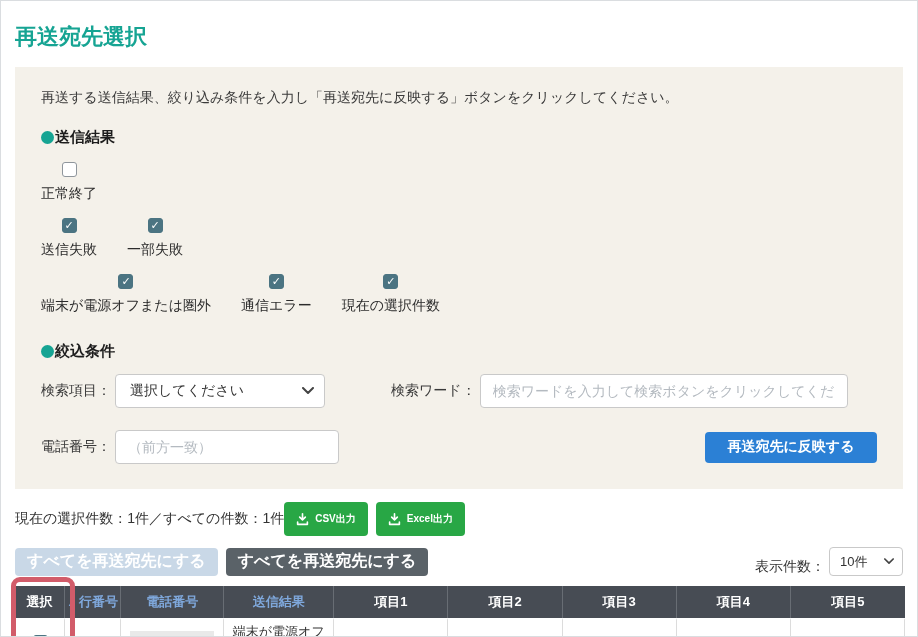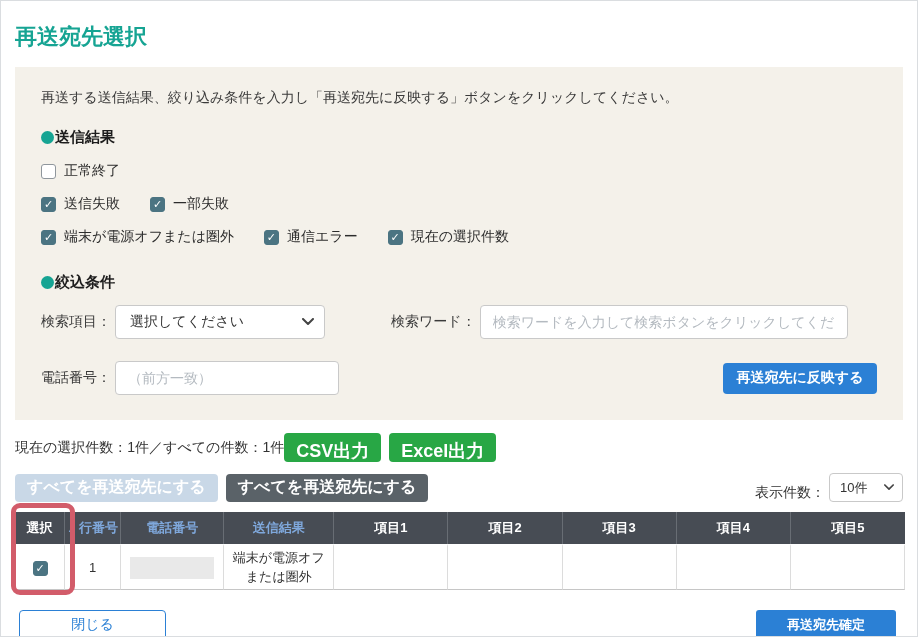--- a/index.html
+++ b/index.html
@@ -8,49 +8,49 @@
 
   .page-title { color:#16a493; font-size:22px; font-weight:700; padding:21px 14px 0 14px; }
 
   .panel { margin:15px 14px 0; background:#f4f1ea; padding:22px 26px 25px; }
   .instruction { font-size:14px; color:#3a3a3a; margin-bottom:21px; }
   .section-heading { display:flex; align-items:center; font-size:15px; font-weight:700; color:#1d1d1d; }
   .section-heading.second { margin-top:27px; }
   .dot { width:13px; height:13px; border-radius:50%; background:#16a493; margin-right:1px; flex:none; }
 
   .cb-row { display:flex; gap:30px; margin-top:15px; }
-  .cb { display:inline-flex; align-items:center; gap:8px; font-size:14px; color:#2c2c2c; cursor:pointer; }
+  .cb { display:inline-flex; align-items:center; gap:8px; font-size:14px; color:#2c2c2c; cursor:pointer;flex-direction:column; }
   .box { width:15px; height:15px; border:1px solid #8f969c; border-radius:3px; background:#fff;
          display:inline-flex; align-items:center; justify-content:center; flex:none; }
   .box.checked { background:#4b7482; border-color:#4b7482; }
   .box .check { color:#fff; font-size:11px; font-weight:700; line-height:1; display:none; }
   .box.checked .check { display:block; }
 
   .filter-row { display:flex; align-items:center; margin-top:13px; font-size:14px; color:#3a3a3a; }
   .filter-row.second { margin-top:22px; }
   .flabel { margin-right:4px; white-space:nowrap; }
   .flabel.gapped { margin-left:66px; }
   .selectbox { width:210px; height:34px; background:#fff; border:1px solid #c9c9c9; border-radius:4px;
                display:flex; align-items:center; justify-content:space-between; padding:0 10px 0 14px;
                color:#333; cursor:pointer; }
   .selectbox svg { flex:none; }
   .text-input { height:34px; border:1px solid #c9c9c9; border-radius:4px; padding:0 12px; font-size:14px;
                 color:#333; background:#fff; font-family:inherit; }
   .text-input::placeholder { color:#b4bac0; }
   .input-word { width:368px; }
   .input-phone { width:224px; }
-  .apply-btn { margin-left:auto; width:154px; height:31px; background:#2b80d5; color:#fff; border:none;
+  .apply-btn { margin-left:auto; width:172px; height:31px; background:#2b80d5; color:#fff; border:none;
                border-radius:4px; font-size:14px; font-weight:700; cursor:pointer; font-family:inherit; }
 
   .toolbar1 { display:flex; align-items:center; justify-content:flex-start; margin:13px 14px 0; }
   .count { font-size:14px; color:#333; }
   .export-group { display:flex; gap:8px; }
   .btn-green { display:inline-flex; align-items:center; gap:6px; background:#28a745; color:#fff; border:none;
-               border-radius:4px; height:29px; padding:0 12px; font-size:18px; font-weight:700; cursor:pointer;
-               font-family:inherit;flex-direction:column; }
+               border-radius:4px; height:34px; padding:0 12px; font-size:10px; font-weight:700; cursor:pointer;
+               font-family:inherit; }
 
   .toolbar2 { display:flex; align-items:center; margin:11px 14px 0; }
   .btn-pale, .btn-darkgray { border:none; border-radius:4px; height:28px; padding:0 12px; font-size:16px;
                font-weight:700; color:#fff; font-family:inherit; cursor:pointer; }
   .btn-pale { background:#c9d8e7; }
   .btn-darkgray { background:#5a6268; margin-left:8px; }
   .pagesize { margin-left:auto; display:flex; align-items:flex-end; font-size:14px; color:#333; }
   .select-small { width:74px; height:29px; background:#fff; border:1px solid #c9c9c9; border-radius:4px;
                   display:flex; align-items:center; justify-content:space-between; padding:0 8px 0 10px;
                   font-size:13px; color:#333; margin-left:4px; cursor:pointer; }

